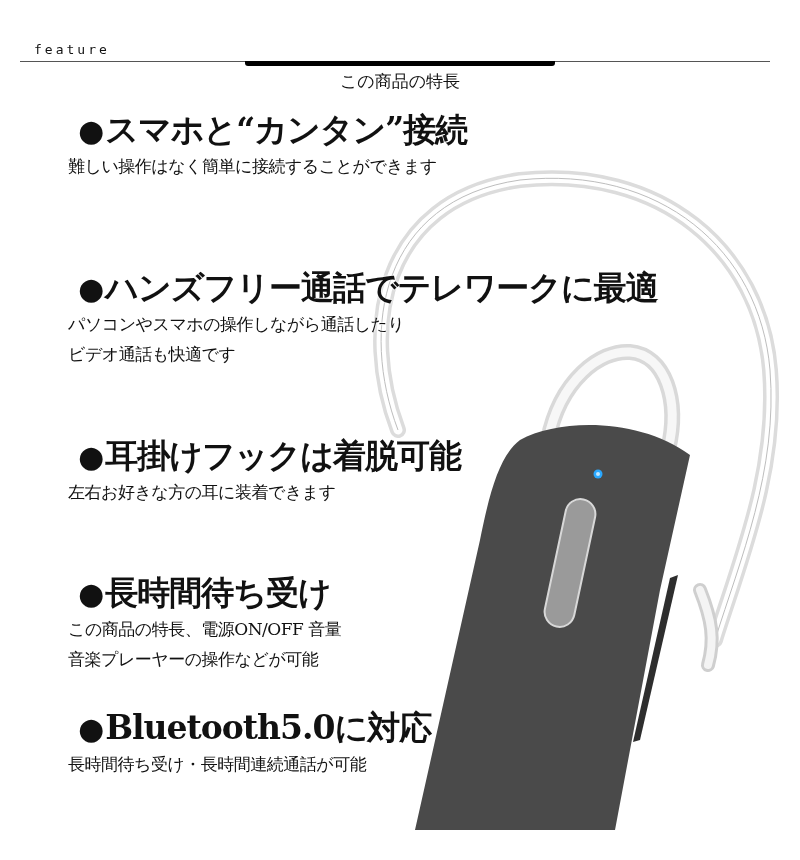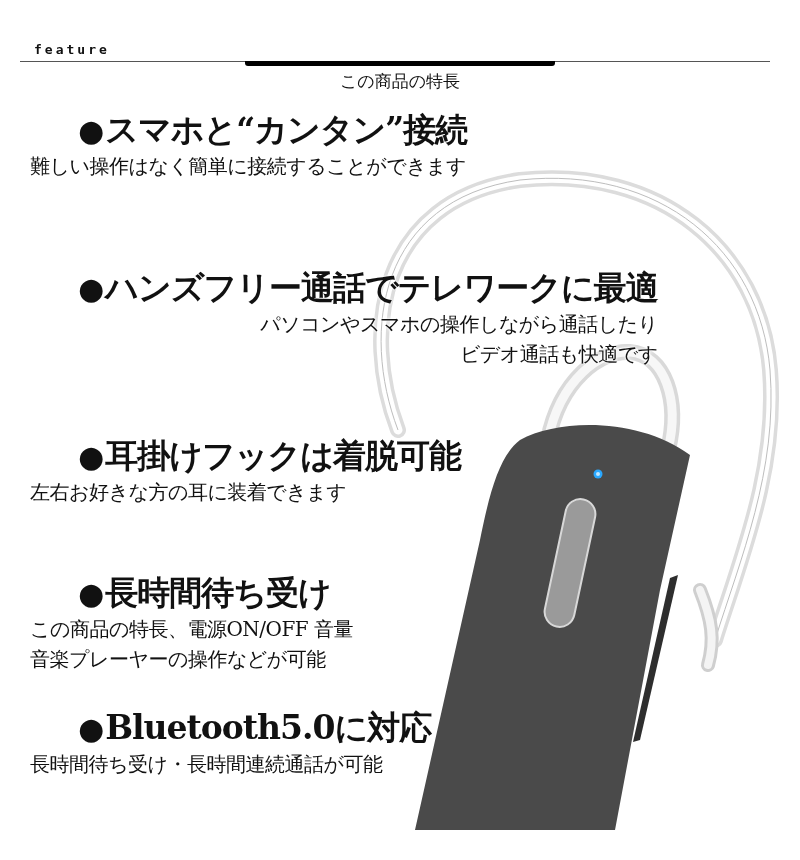--- a/index.html
+++ b/index.html
@@ -1,30 +1,30 @@
 <!DOCTYPE html>
 <html><head>
   <meta charset="utf-8">
   <style>
     html, body { margin:0; padding:0; background:#ffffff; }
     body { width:800px; height:860px; position:relative; overflow:hidden;
            font-family:"DejaVu Serif","Liberation Serif",serif; color:#111; }
     .header-label { position:absolute; left:34px; top:42px; font-family:"DejaVu Sans Mono","Liberation Mono",monospace;
-           font-weight:bold; font-size:13px; letter-spacing:3px; color:#111; }
+           font-weight:normal; font-size:13px; letter-spacing:3px; color:#111; }
     .header-line { position:absolute; left:20px; top:61px; width:750px; height:1px; background:#555; }
     .header-bar { position:absolute; left:245px; top:61px; width:310px; height:5px; background:#000; border-radius:0 0 3px 3px; }
     .subtitle { position:absolute; left:0; width:800px; top:70px; text-align:center; font-size:17px;
            font-family:"Liberation Serif","DejaVu Serif",serif; color:#111; }
     .product { position:absolute; left:0; top:0; width:800px; height:860px; pointer-events:none; }
     .feature { position:absolute; left:30px; z-index:2; }
     .feature .title { font-size:33px; font-weight:bold; line-height:40px; white-space:nowrap;
            font-family:"DejaVu Serif","Liberation Serif",serif; letter-spacing:-1px;
            text-shadow:0 0 2px #fff, 0 0 3px #fff;margin-left:48px; }
     .feature .title .bullet { font-family:"DejaVu Sans",sans-serif; font-size:30px; margin-right:2px; }
-    .feature .desc { font-size:20px; line-height:30px; white-space:nowrap;
+    .feature .desc { margin-left:38px; font-size:17px; line-height:30px; white-space:nowrap;
            font-family:"DejaVu Serif","Liberation Serif",serif; letter-spacing:-0.5px;
            text-shadow:0 0 2px #fff, 0 0 3px #fff, 0 0 4px #fff; }
   </style>
 </head>
 <body>
 
 <div>
   <div class="header-label">feature</div>
   <div class="header-line"></div>
   <div class="header-bar"></div>
@@ -51,21 +51,21 @@
 
   <circle cx="598" cy="474" r="4.5" fill="#2aa8ff"></circle>
   <circle cx="598" cy="474" r="2" fill="#bfe6ff"></circle>
 </svg>
 
 <div class="feature" style="top:110px;">
   <div class="title"><span class="bullet">●</span><span>スマホと“カンタン”接続</span></div>
   <div class="desc">難しい操作はなく簡単に接続することができます</div>
 </div>
 
-<div class="feature" style="top:268px;text-align:right;">
+<div class="feature" style="top:268px;">
   <div class="title"><span class="bullet">●</span><span>ハンズフリー通話でテレワークに最適</span></div>
   <div class="desc">パソコンやスマホの操作しながら通話したり</div>
   <div class="desc">ビデオ通話も快適です</div>
 </div>
 
 <div class="feature" style="top:436px;">
   <div class="title"><span class="bullet">●</span><span>耳掛けフックは着脱可能</span></div>
   <div class="desc">左右お好きな方の耳に装着できます</div>
 </div>
 

